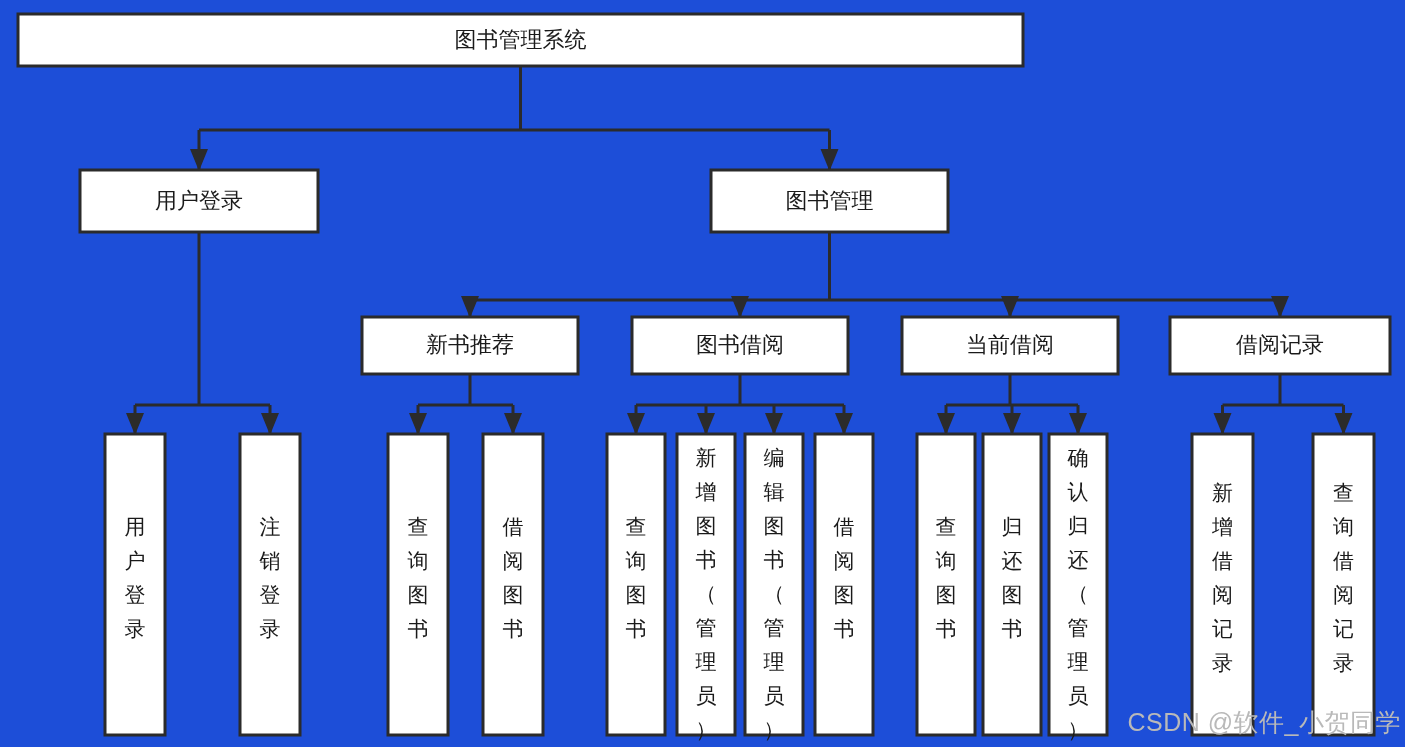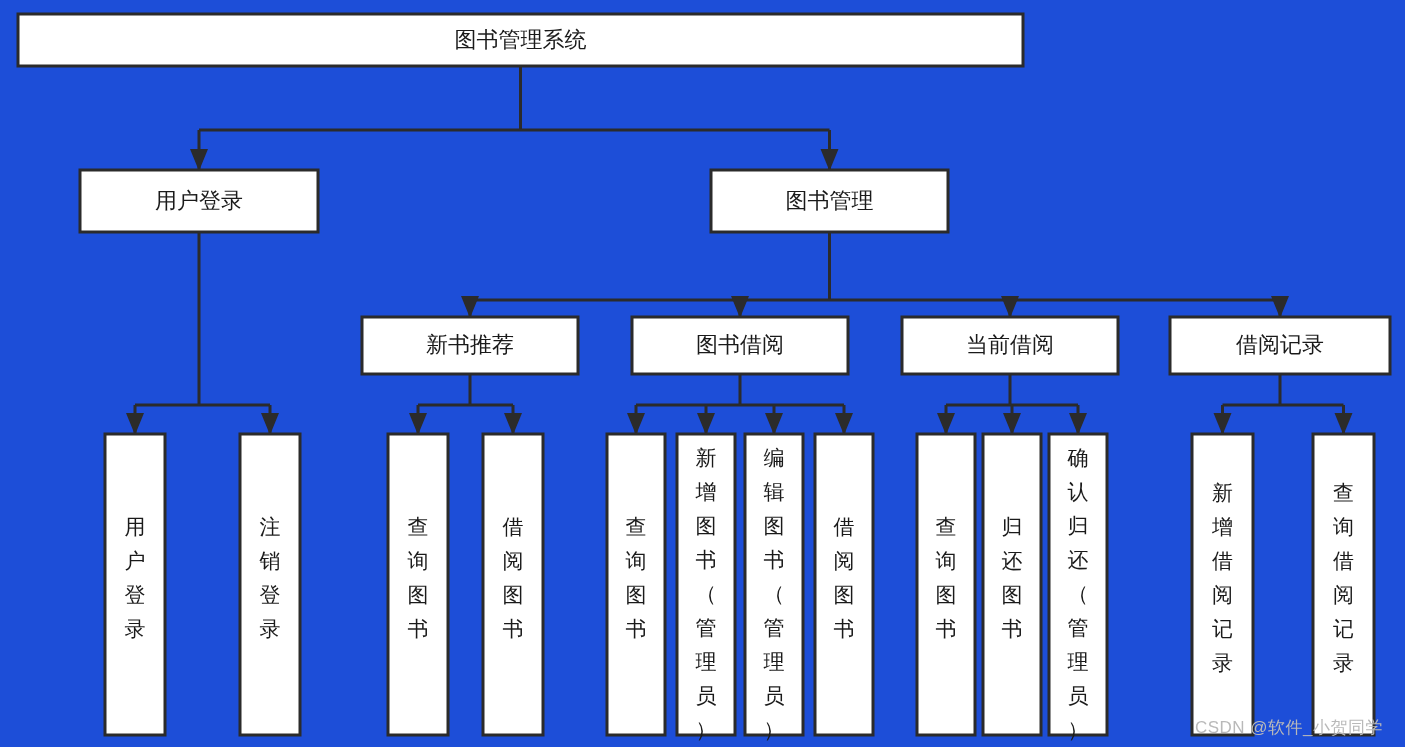--- a/index.html
+++ b/index.html
@@ -49,24 +49,24 @@
     dominant-baseline: middle;
   }
   .node-label-v {
     font-family: "Liberation Sans", "DejaVu Sans", sans-serif;
     font-size: 21px;
     fill: #1a1a1a;
     text-anchor: middle;
   }
   .watermark-text {
     position: absolute;
-    right: 22px;
+    right: 4px;
     bottom: 8px;
     font-family: "Liberation Sans", "DejaVu Sans", sans-serif;
-    font-size: 17px;
+    font-size: 25px;
     color: #b9b9b9;
     white-space: nowrap;
     letter-spacing: 0.5px;
     pointer-events: none;
   }
 </style>
 </head>
 <body>
 
 <div id="diagram-root">

